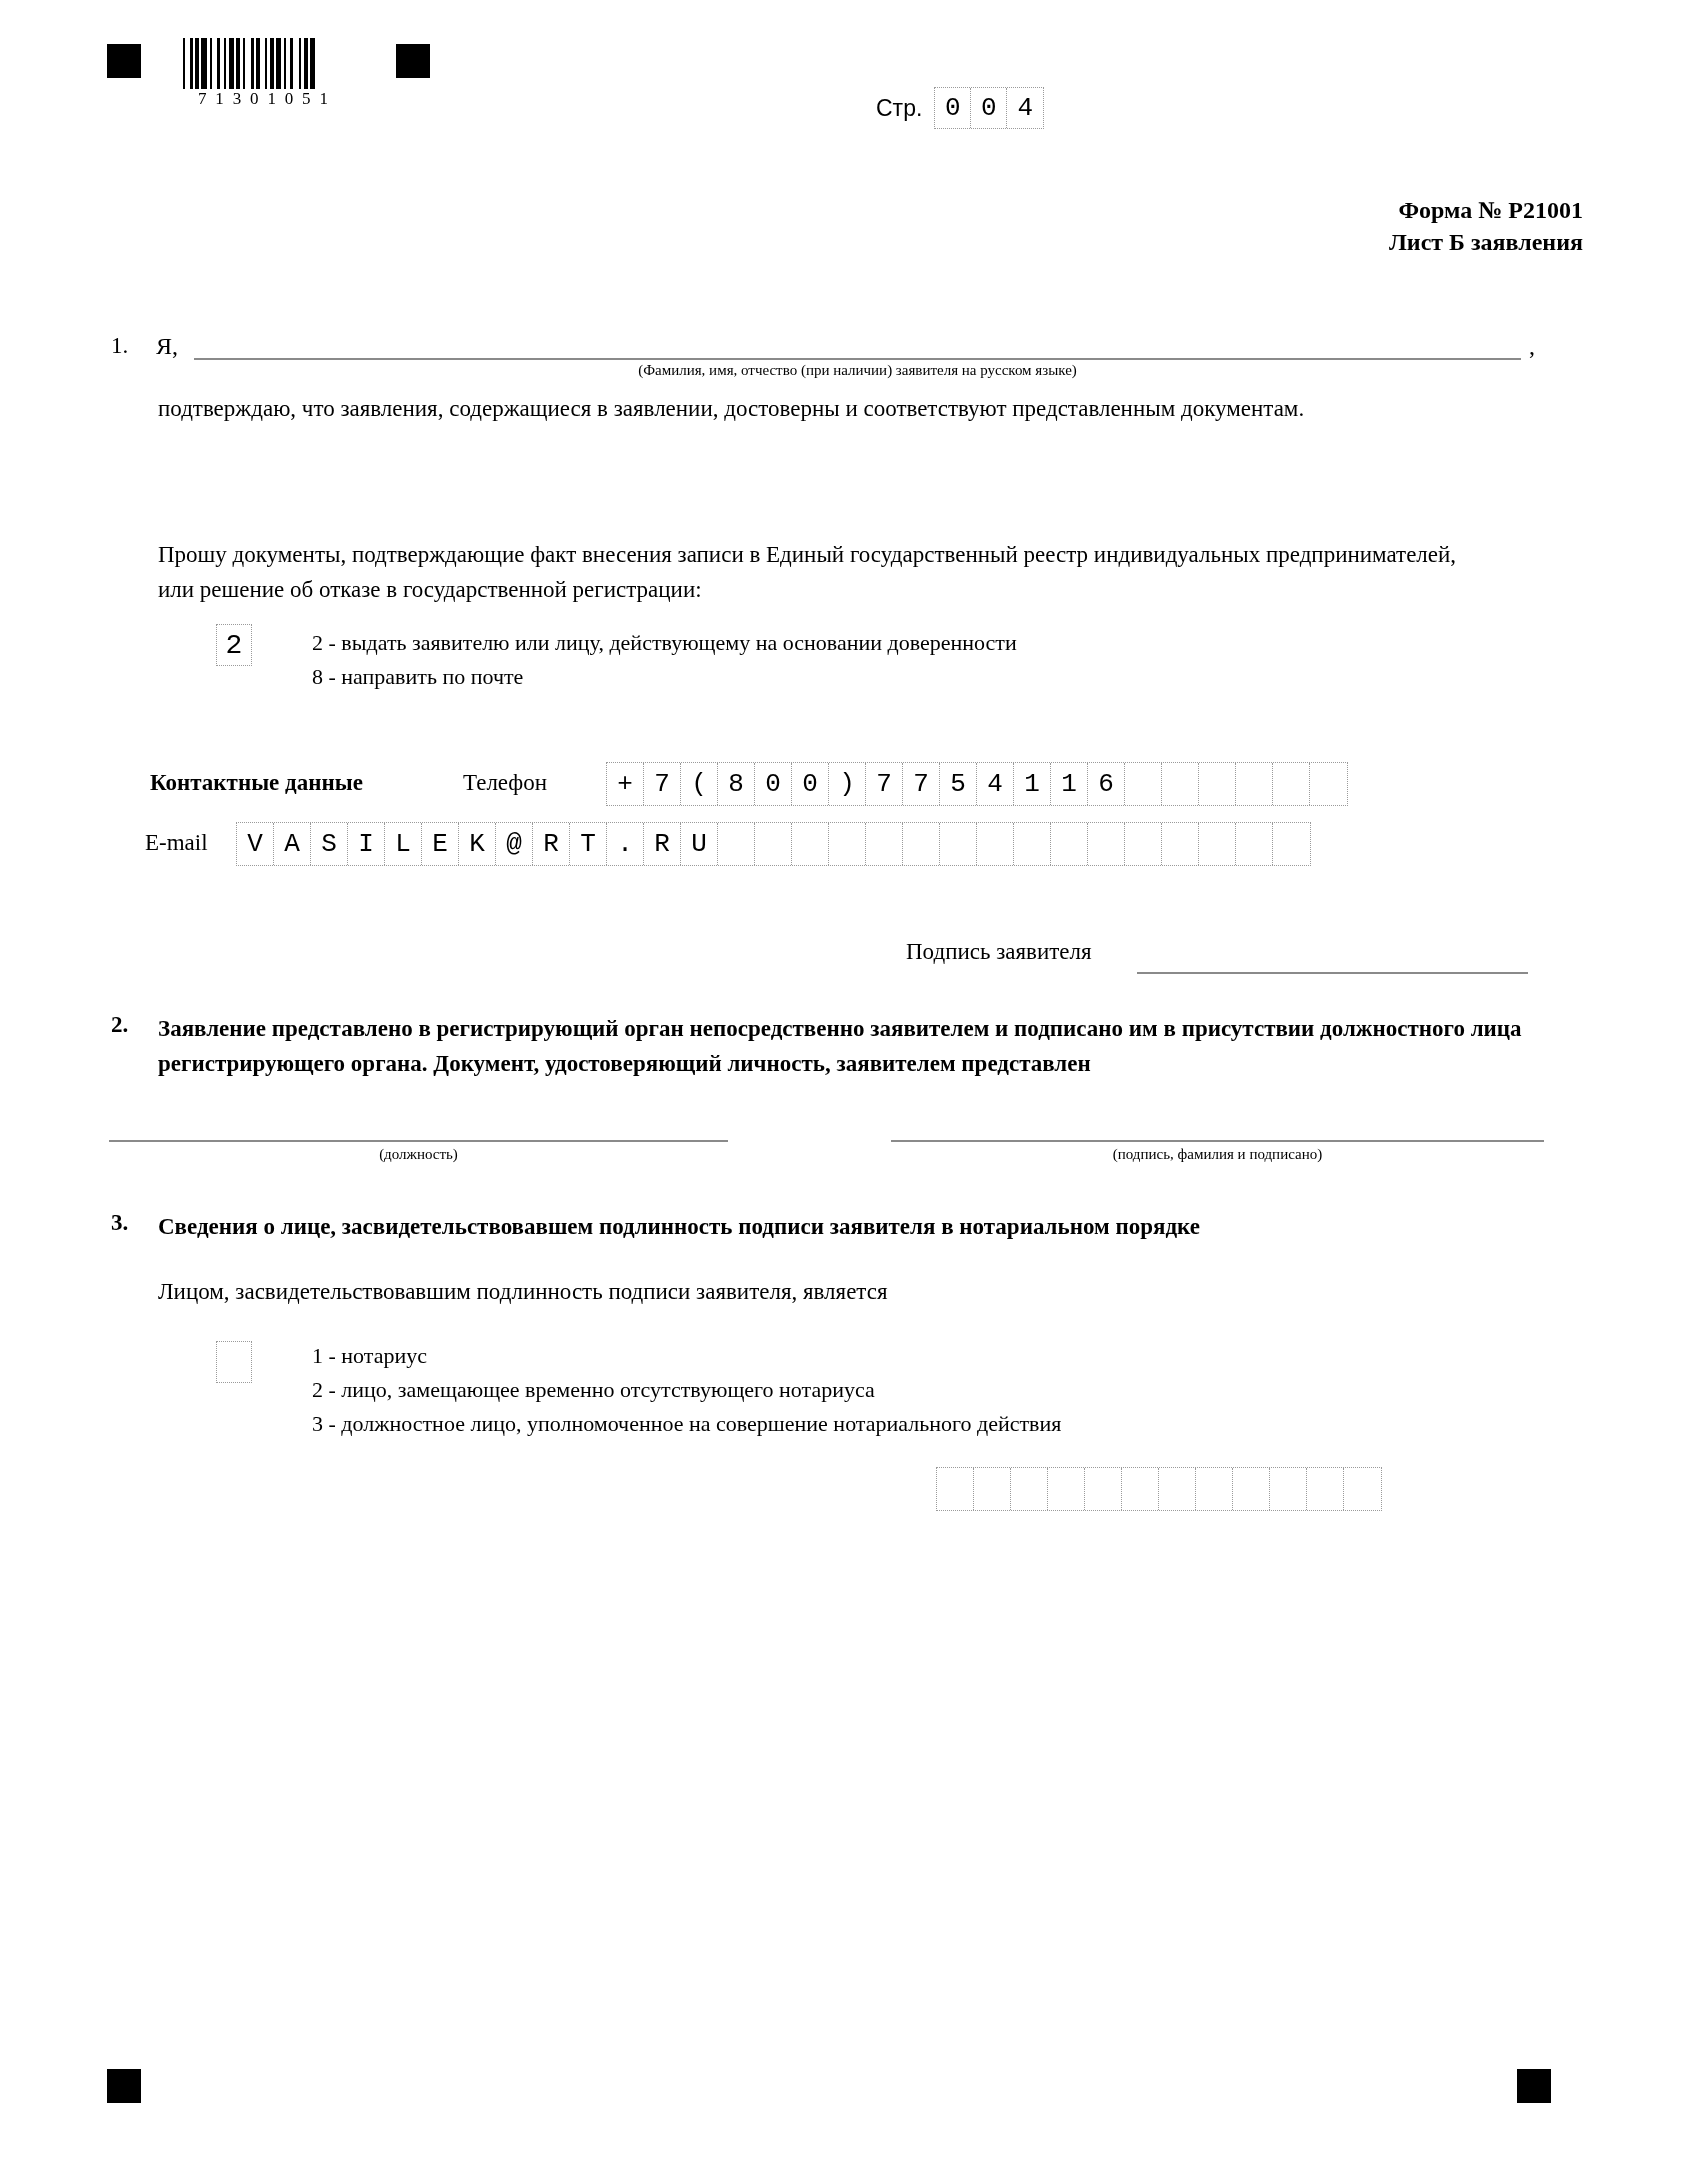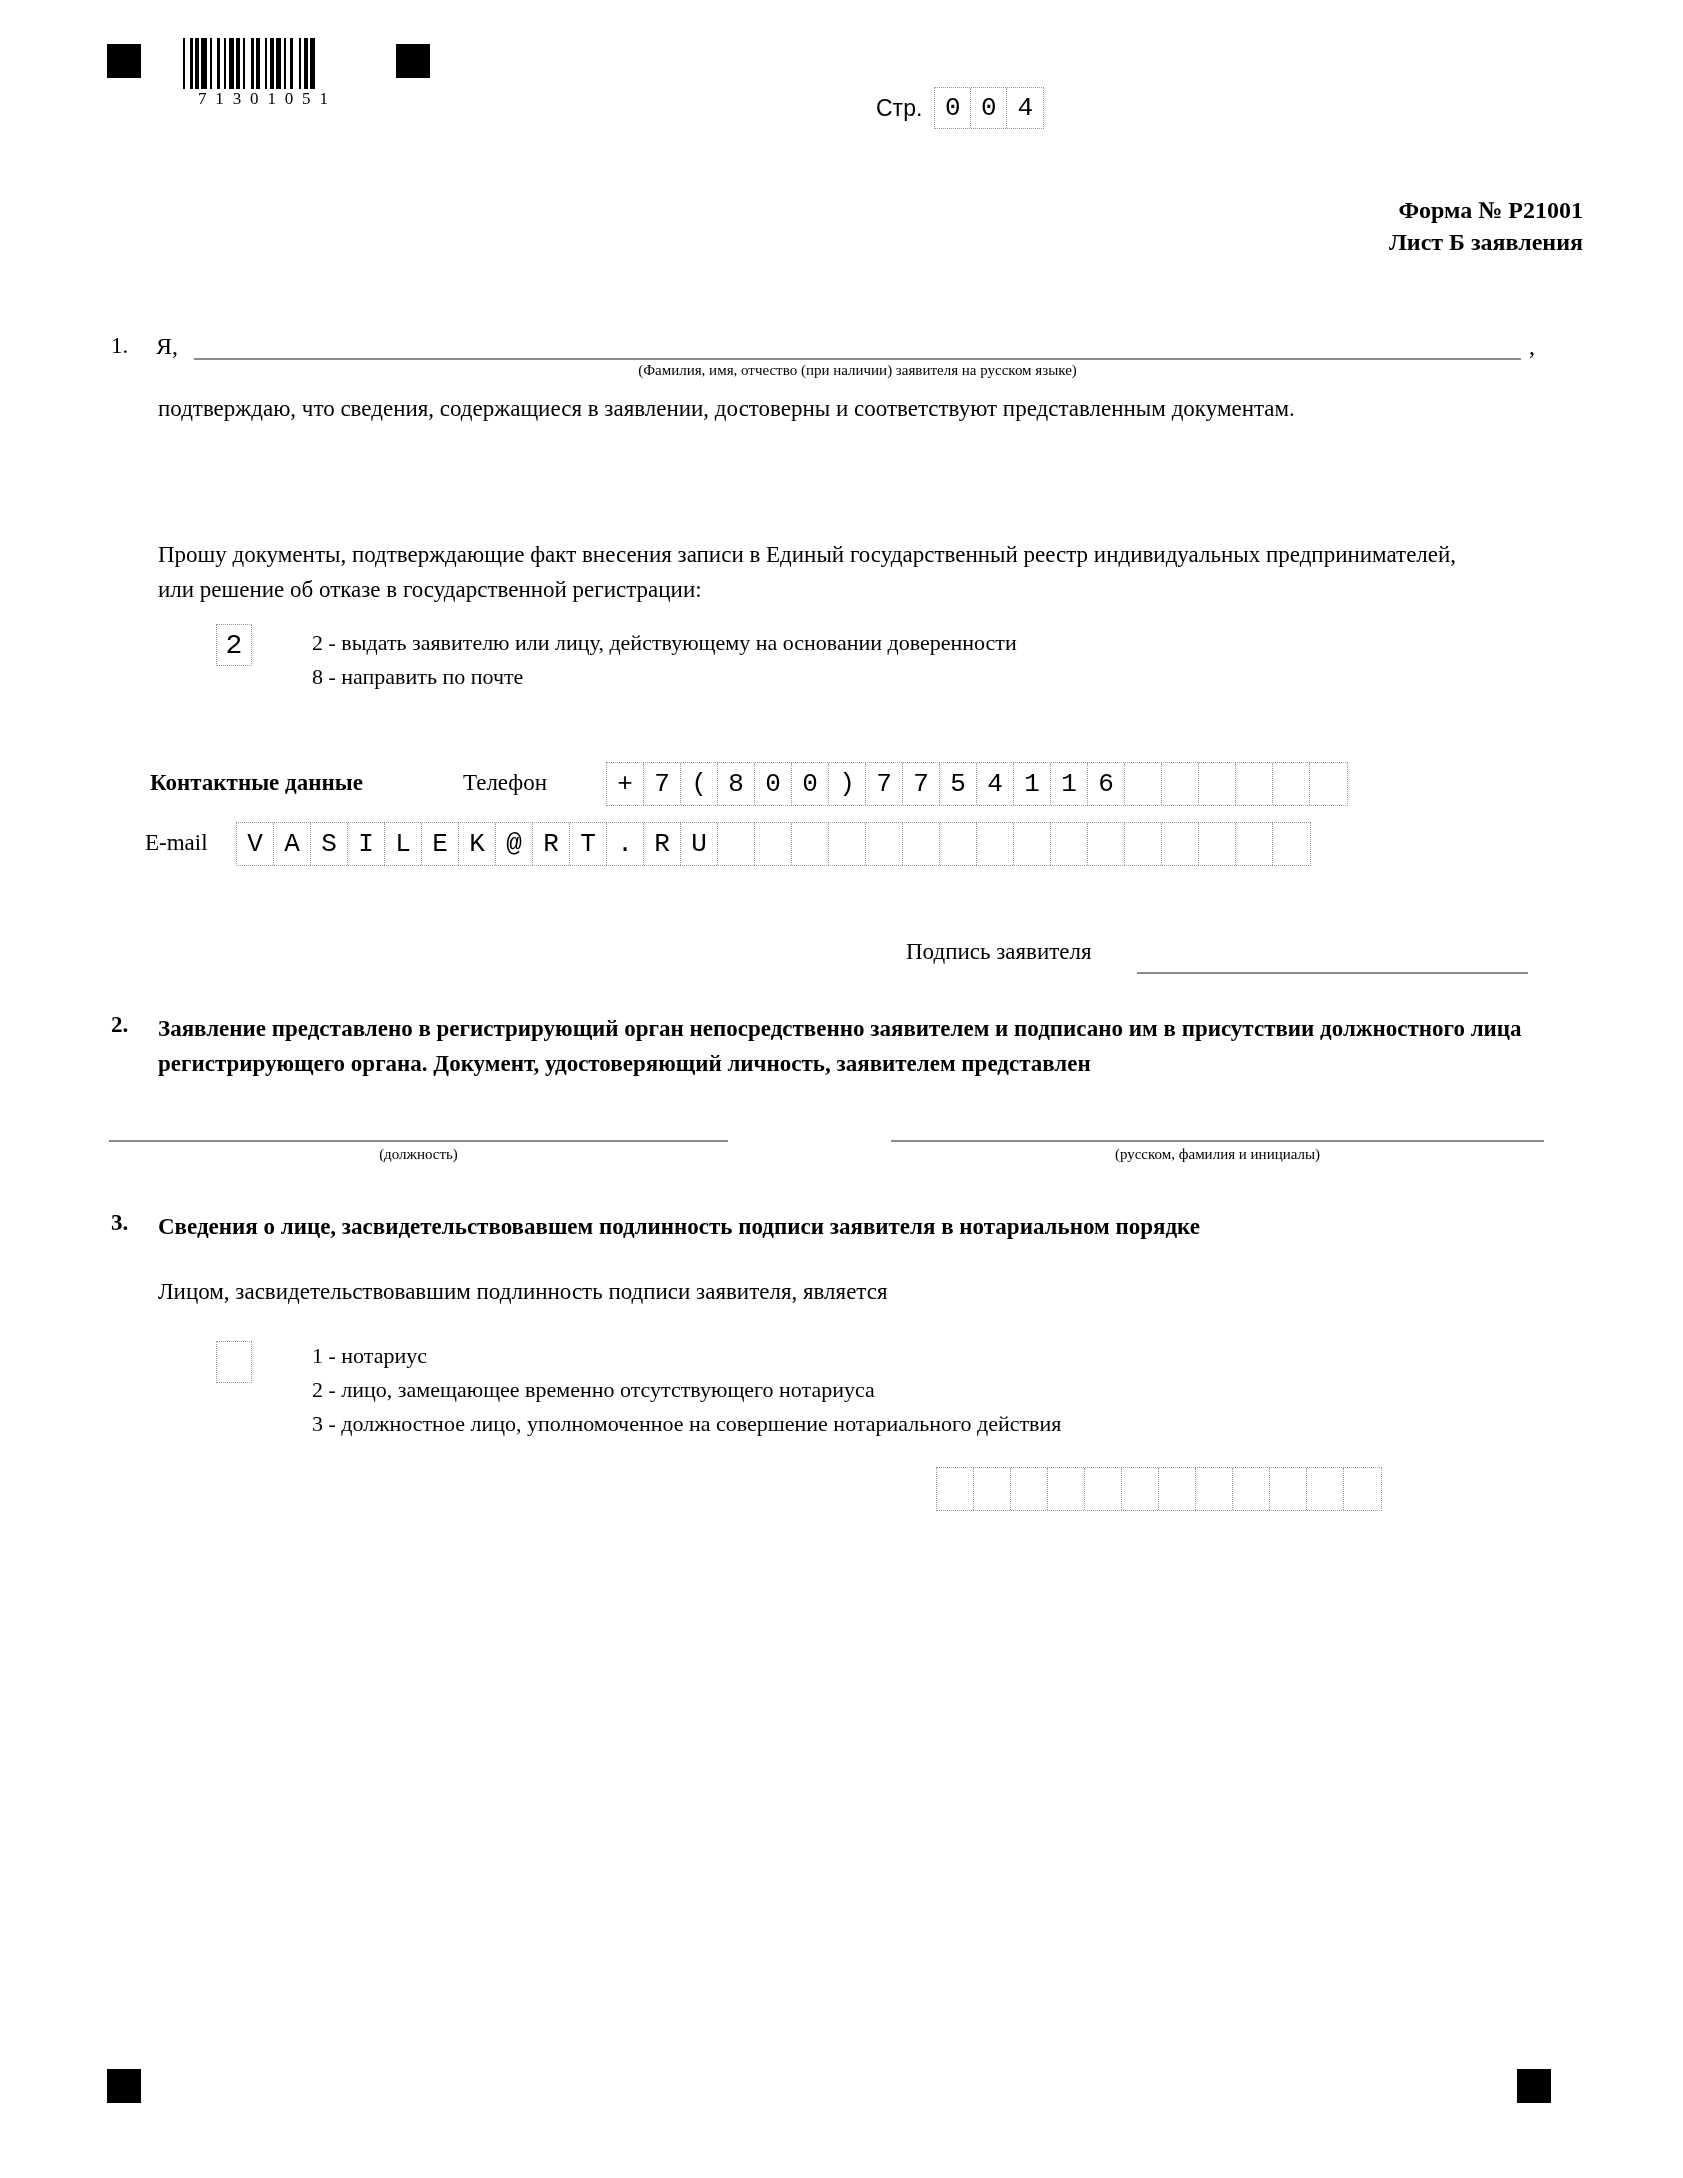--- a/index.html
+++ b/index.html
@@ -240,21 +240,21 @@
     <div>Форма № Р21001</div>
     <div>Лист Б заявления</div>
   </div>
 
   <div class="num" style="left:111px; top:333px;">1.</div>
   <div class="ya-label">Я,</div>
   <div class="rule rule-1"></div>
   <div class="comma-1">,</div>
   <div class="caption" style="left:194px; top:362px; width:1327px;">(Фамилия, имя, отчество (при наличии) заявителя на русском языке)</div>
 
-  <div class="para" style="left:158px; top:392px; width:1386px;">подтверждаю, что сведения, содержащиеся в заявлении, достоверны и соответствуют представленным документам.</div>
+  <div class="para" style="left:158px; top:392px; width:1386px;">подтверждаю, что заявления, содержащиеся в заявлении, достоверны и соответствуют представленным документам.</div>
 
 
   <div class="para" style="left:158px; top:538px; width:1317px;">Прошу документы, подтверждающие факт внесения записи в Единый государственный реестр индивидуальных предпринимателей, или решение об отказе в государственной регистрации:</div>
 
   <div class="checkbox-cell" style="left:216px; top:624px;">2</div>
   <div class="opt-list" style="left:312px; top:626px;">
     <div>2 - выдать заявителю или лицу, действующему на основании доверенности</div>
     <div>8 - направить по почте</div>
   </div>
 
@@ -319,21 +319,21 @@
   <div class="sig-label" style="left:894px; top:939px;">Подпись заявителя</div>
   <div class="rule" style="left:1137px; top:972px; width:391px;"></div>
 
   <div class="num bold" style="left:111px; top:1012px;">2.</div>
   <div class="para" style="left:158px; top:1012px; width:1386px; font-weight:bold;">Заявление представлено в регистрирующий орган непосредственно заявителем и подписано им в присутствии должностного лица регистрирующего органа. Документ, удостоверяющий личность, заявителем представлен</div>
 
   <div class="rule" style="left:109px; top:1140px; width:619px;"></div>
   <div class="caption" style="left:109px; top:1146px; width:619px;">(должность)</div>
 
   <div class="rule" style="left:891px; top:1140px; width:653px;"></div>
-  <div class="caption" style="left:891px; top:1146px; width:653px;">(русском, фамилия и инициалы)</div>
+  <div class="caption" style="left:891px; top:1146px; width:653px;">(подпись, фамилия и подписано)</div>
 
   <div class="num bold" style="left:111px; top:1210px;">3.</div>
   <div class="para" style="left:158px; top:1210px; width:1386px; font-weight:bold;">Сведения о лице, засвидетельствовавшем подлинность подписи заявителя в нотариальном порядке</div>
 
   <div class="para" style="left:158px; top:1275px; width:1317px;">Лицом, засвидетельствовавшим подлинность подписи заявителя, является</div>
 
   <div class="checkbox-cell" style="left:216px; top:1341px;"></div>
   <div class="opt-list" style="left:312px; top:1339px;">
     <div>1 - нотариус</div>
     <div>2 - лицо, замещающее временно отсутствующего нотариуса</div>

